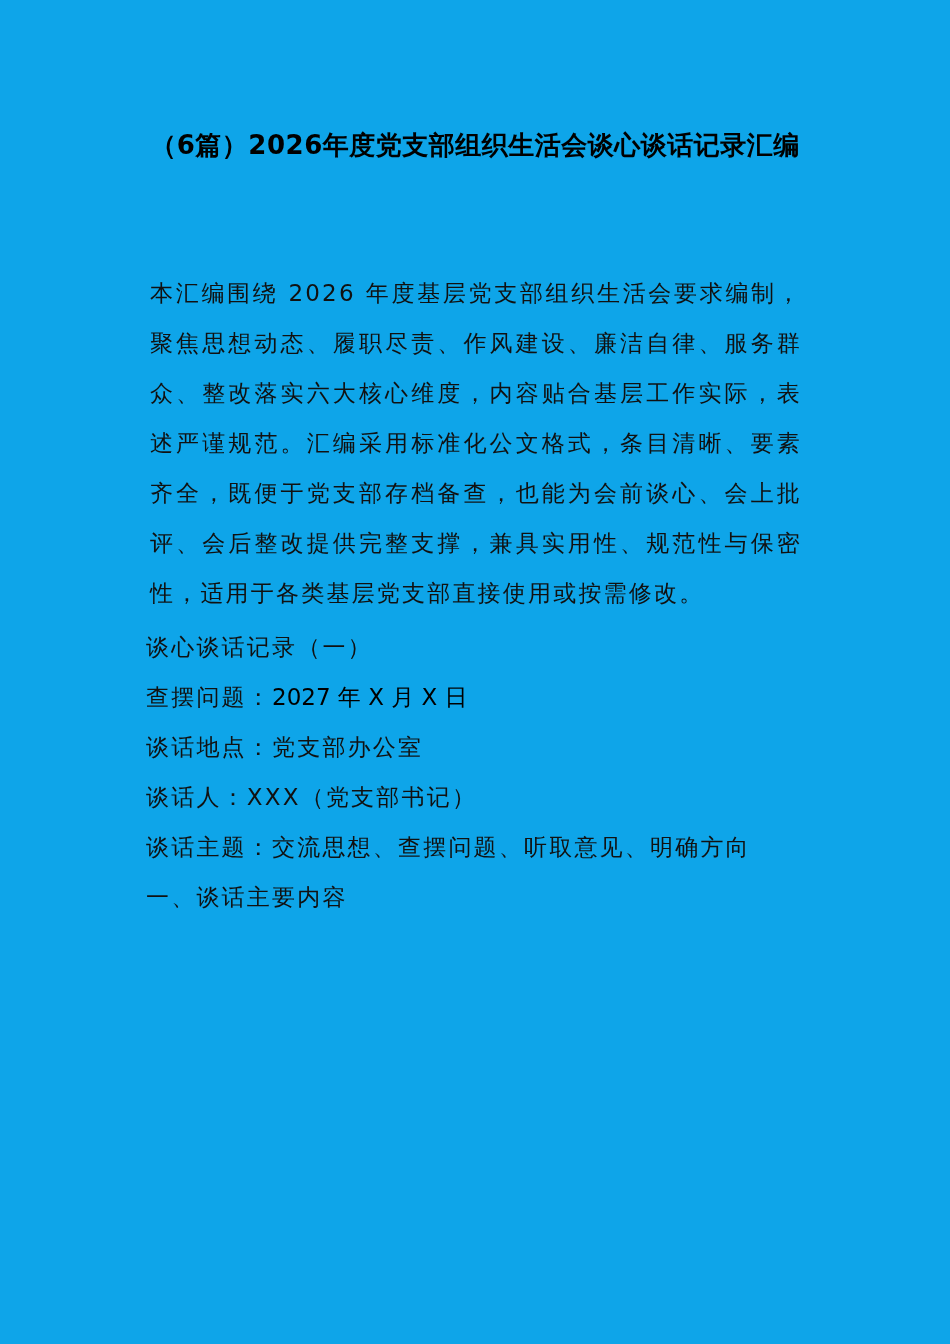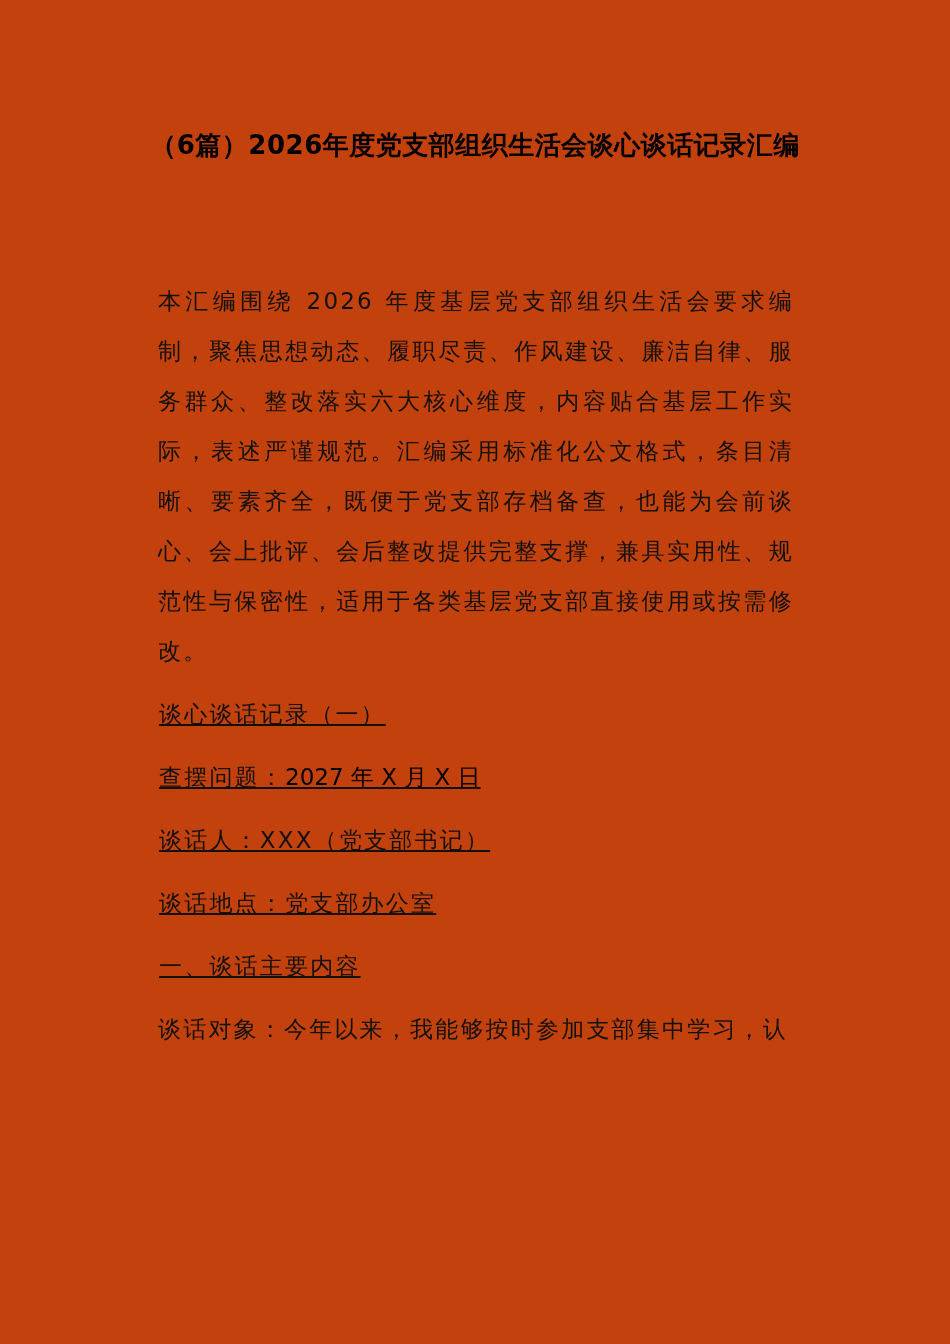--- a/index.html
+++ b/index.html
@@ -13,21 +13,21 @@
       position: relative;
       overflow: hidden;
       font-family: "DejaVu Sans", "Liberation Sans", sans-serif;
       color: #111111;
     }
     .page {
       position: absolute;
       left: 0; top: 0;
       width: 950px;
       height: 1344px;
-      background: #c2410c;
+      background: #0ea5e9;
     }
     .title {
       position: absolute;
       left: 130px;
       width: 690px;
       top: 118px;
       text-align: center;
       font-family: "DejaVu Sans", sans-serif;
       font-weight: bold;
       font-size: 26px;
@@ -38,28 +38,27 @@
     .content {
       position: absolute;
       left: 146px;
       width: 660px;
       top: 264px;
       font-size: 23px;
       line-height: 50px;
       letter-spacing: 2.2px;
     }
     .para {
-      margin: 12px;
+      margin: 4px;
       text-align: justify;
       text-align-last: left;
     }
     .line {
-      margin: 13px;
+      margin: 0;
       white-space: nowrap;
-      text-decoration: underline;
     }
     .latin {
       letter-spacing: 0;
       color: #000000;
     }
   </style>
 </head>
 <body>
 
 <div class="page">
@@ -70,31 +69,31 @@
 
     <p class="para">本汇编围绕 2026 年度基层党支部组织生活会要求编制，聚焦思想动态、履职尽责、作风建设、廉洁自律、服务群众、整改落实六大核心维度，内容贴合基层工作实际，表述严谨规范。汇编采用标准化公文格式，条目清晰、要素齐全，既便于党支部存档备查，也能为会前谈心、会上批评、会后整改提供完整支撑，兼具实用性、规范性与保密性，适用于各类基层党支部直接使用或按需修改。</p>
 
     <p class="line">谈心谈话记录（一）</p>
 
     <p class="line">
       <span>查摆问题：</span><span class="latin">2027 年 X 月 X 日</span>
     </p>
 
     <p class="line">
-      <span>谈话人：</span><span>XXX（党支部书记）</span>
+      <span>谈话地点：</span><span>党支部办公室</span>
     </p>
 
     <p class="line">
-      <span>谈话地点：</span><span>党支部办公室</span>
+      <span>谈话人：</span><span>XXX（党支部书记）</span>
     </p>
 
 
 
+    <p class="line">
+      <span>谈话主题：</span><span>交流思想、查摆问题、听取意见、明确方向</span>
+    </p>
 
     <p class="line">一、谈话主要内容</p>
 
 
-    <p class="para">
-      <span>谈话对象：</span><span>今年以来，我能够按时参加支部集中学习，认</span>
-    </p>
 
   </div>
 </div>
 
 </body></html>

